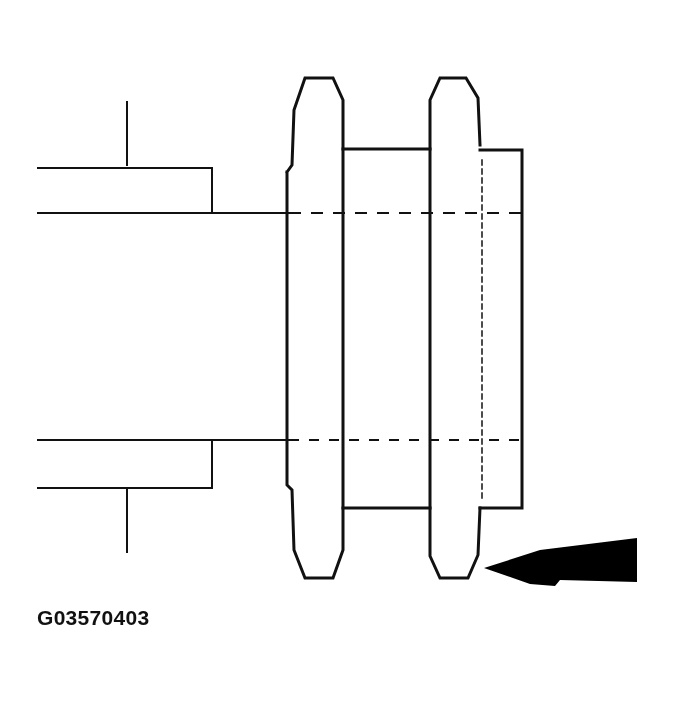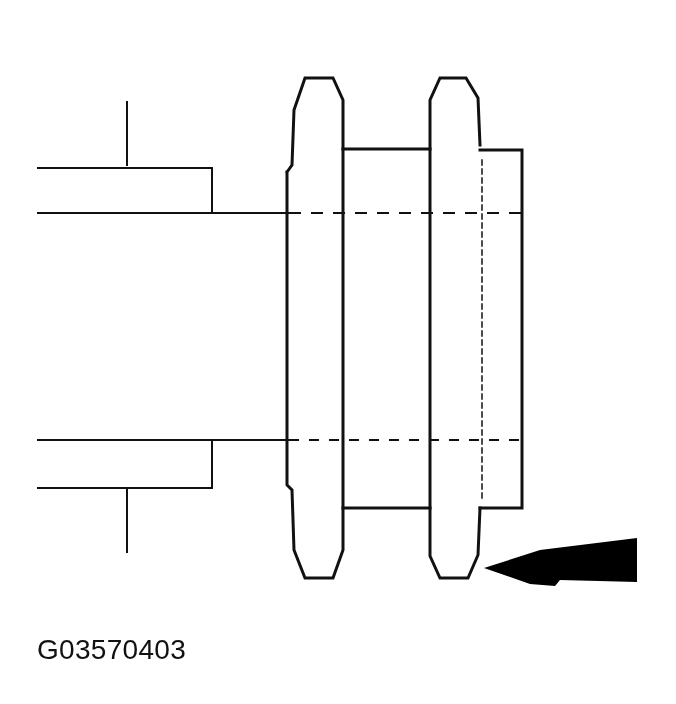--- a/index.html
+++ b/index.html
@@ -1,18 +1,18 @@
 <!DOCTYPE html>
 <html><head>
 <meta charset="utf-8">
 <style>
   html, body { margin:0; padding:0; background:#ffffff; }
   body { width:676px; height:704px; position:relative; overflow:hidden; font-family:"Liberation Sans", sans-serif; }
   #diagram { position:absolute; left:0; top:0; width:676px; height:704px; }
-  .figure-id { position:absolute; left:37px; top:634px; font-size:28px; font-weight:normal; color:#111; letter-spacing:0.3px; font-family:"Liberation Sans", sans-serif; }
+  .figure-id { position:absolute; left:37px; top:606px; font-size:21px; font-weight:bold; color:#111; letter-spacing:0.3px; font-family:"Liberation Sans", sans-serif; }
 </style>
 </head>
 <body>
 
 <svg id="diagram" viewBox="0 0 676 704" xmlns="http://www.w3.org/2000/svg">
   <g fill="none" stroke="#111" stroke-linecap="square">
 
     <g stroke-width="2">
       <line x1="127" y1="102" x2="127" y2="165" stroke-dasharray="3 1"></line>
       <line x1="38" y1="168" x2="212" y2="168" stroke-dasharray="4 2"></line>

